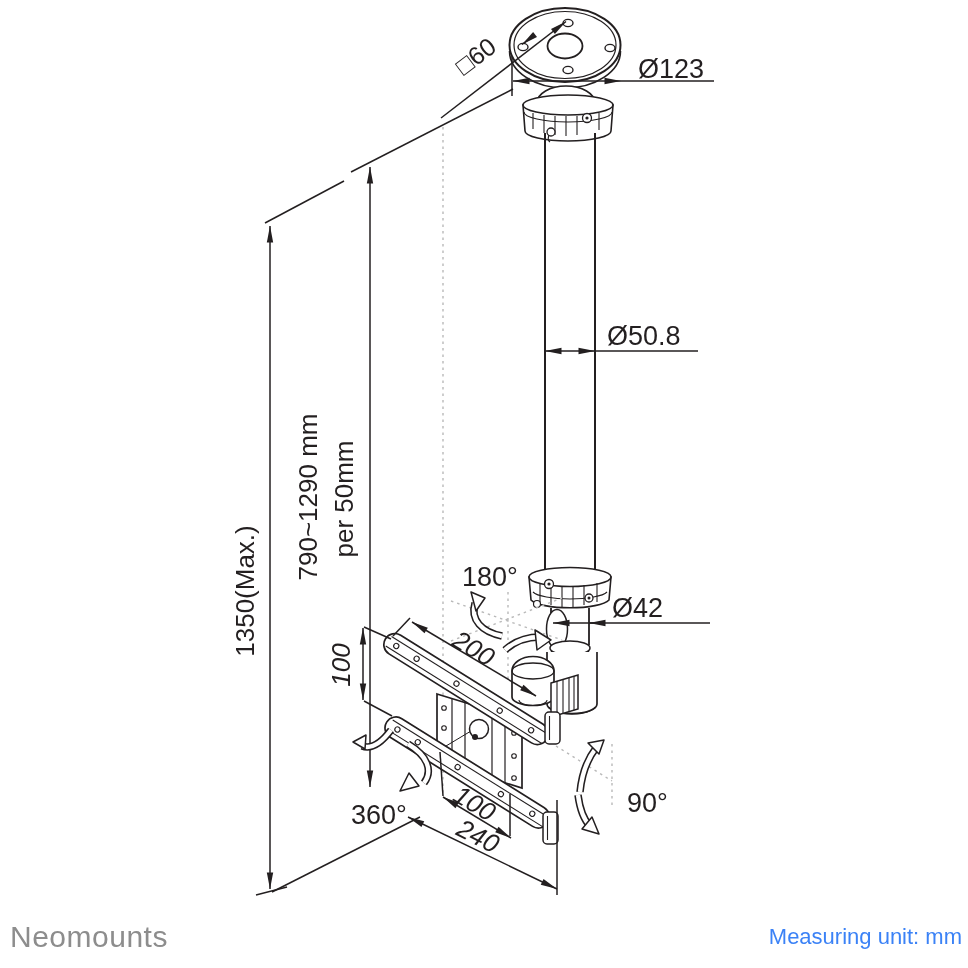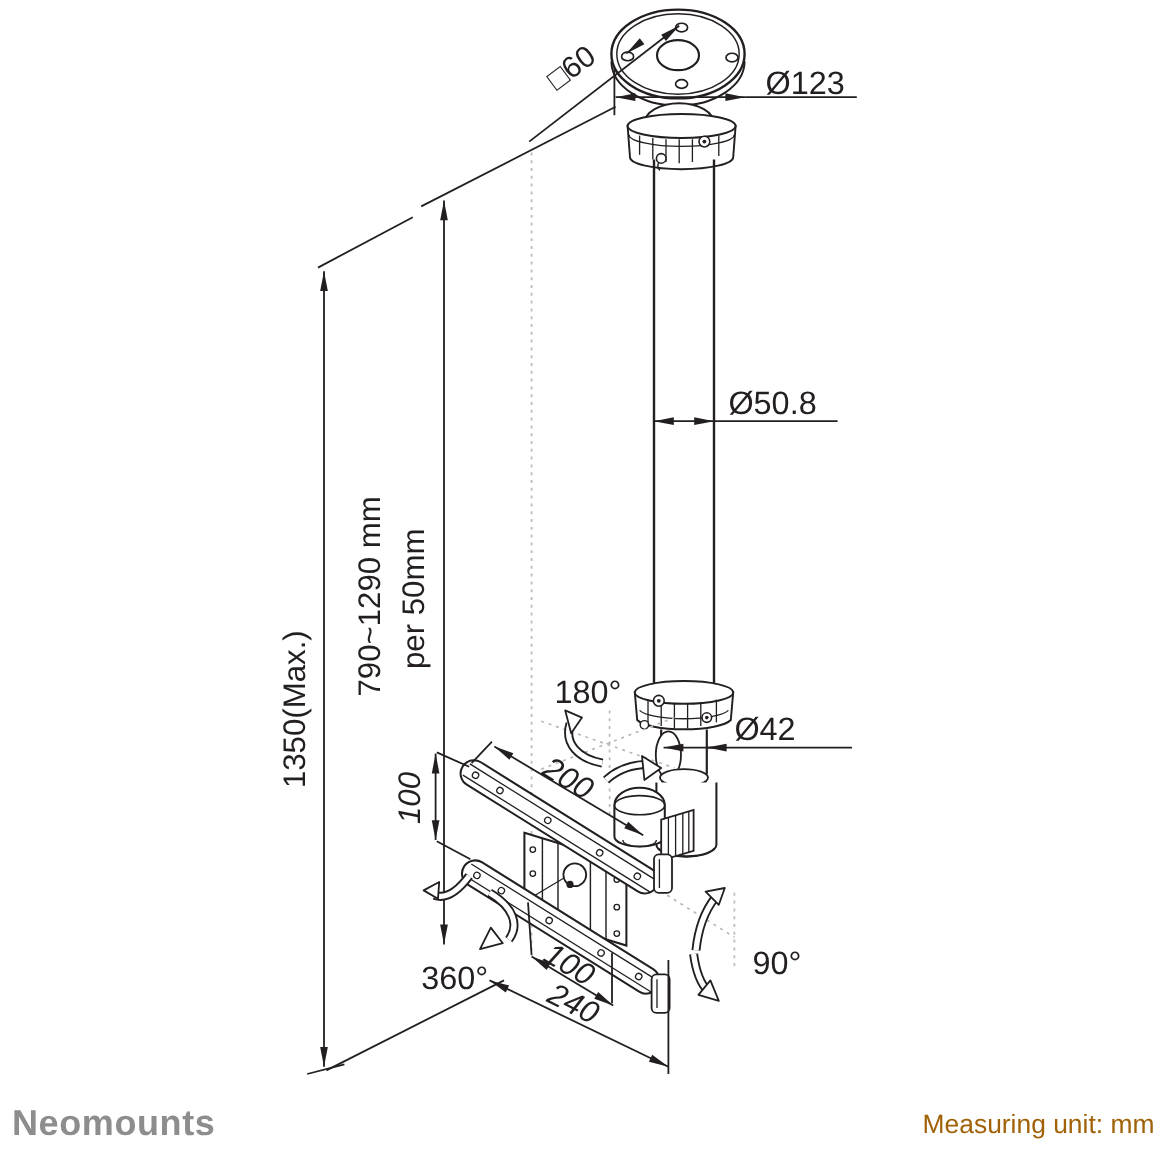--- a/index.html
+++ b/index.html
@@ -10,23 +10,23 @@
   .lbl-sm{font-size:26px;}
   .ital{font-style:italic;}
   .mid{text-anchor:middle;}
   .shape{stroke:#231f20;fill:#ffffff;}
   .ln{stroke:#231f20;fill:none;}
   .dim{stroke:#231f20;stroke-width:1.5;fill:none;}
   .constr{stroke:#b9b9b9;stroke-width:1.4;stroke-dasharray:2.5 4;fill:none;}
   .cab{stroke:#231f20;stroke-width:7.5;fill:none;}
   .caw{stroke:#ffffff;stroke-width:4.4;fill:none;}
   .cah{fill:#ffffff;stroke:#231f20;stroke-width:1.5;stroke-linejoin:round;}
-  .brand{position:absolute;left:10px;top:920px;font-size:30px;font-weight:700;
+  .brand{position:absolute;left:10px;top:920px;font-size:30px;font-weight:400;
          color:#8d8d8d;letter-spacing:0.5px;}
-  .munit{position:absolute;right:6px;top:924px;font-size:22px;color:#a16207;}
+  .munit{position:absolute;right:6px;top:924px;font-size:22px;color:#3b82f6;}
 </style>
 </head>
 <body>
 
 <div class="stage">
 <svg width="968" height="968" viewBox="0 0 968 968">
   <defs>
     <marker id="arr" markerUnits="userSpaceOnUse" markerWidth="18" markerHeight="8" refX="17.5" refY="4" orient="auto-start-reverse">
       <path d="M17.5,4 L1,0.8 L1,7.2 Z" fill="#231f20"></path>
     </marker>

